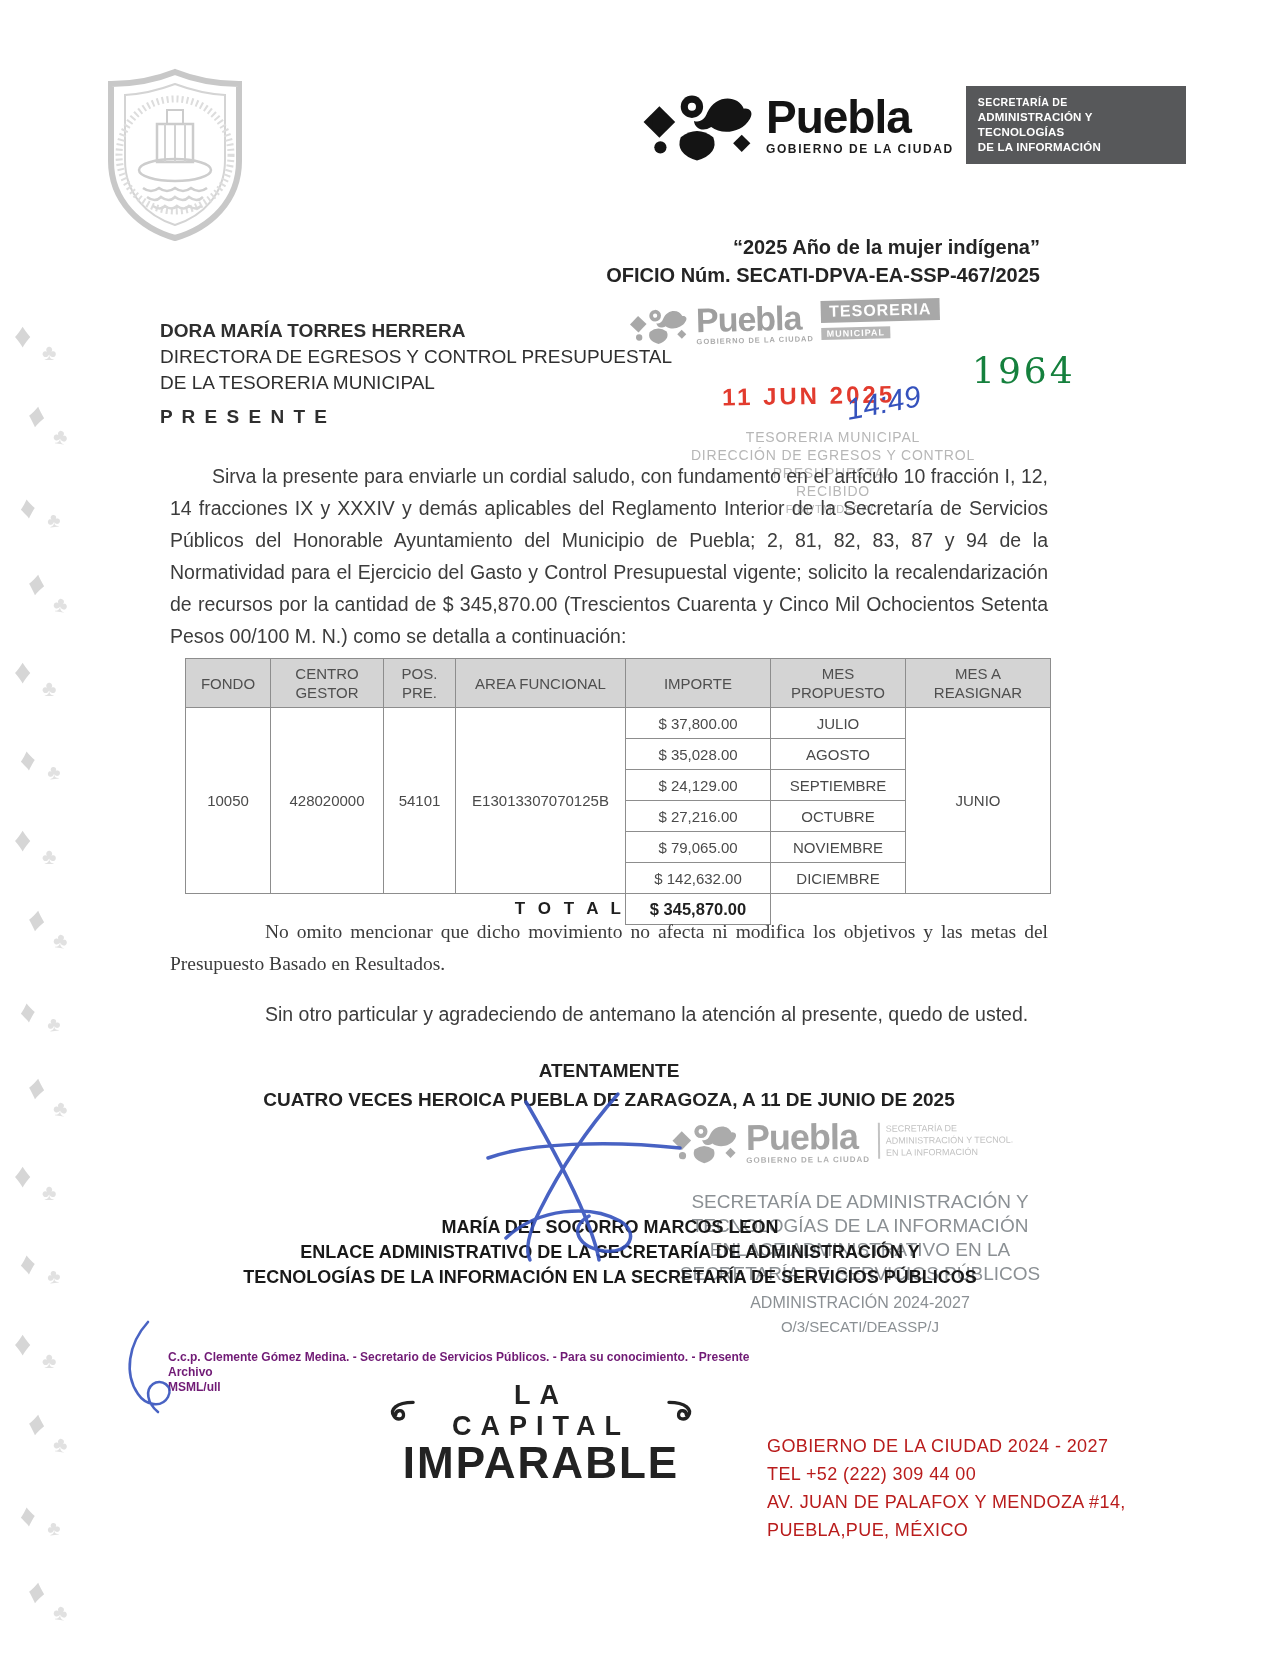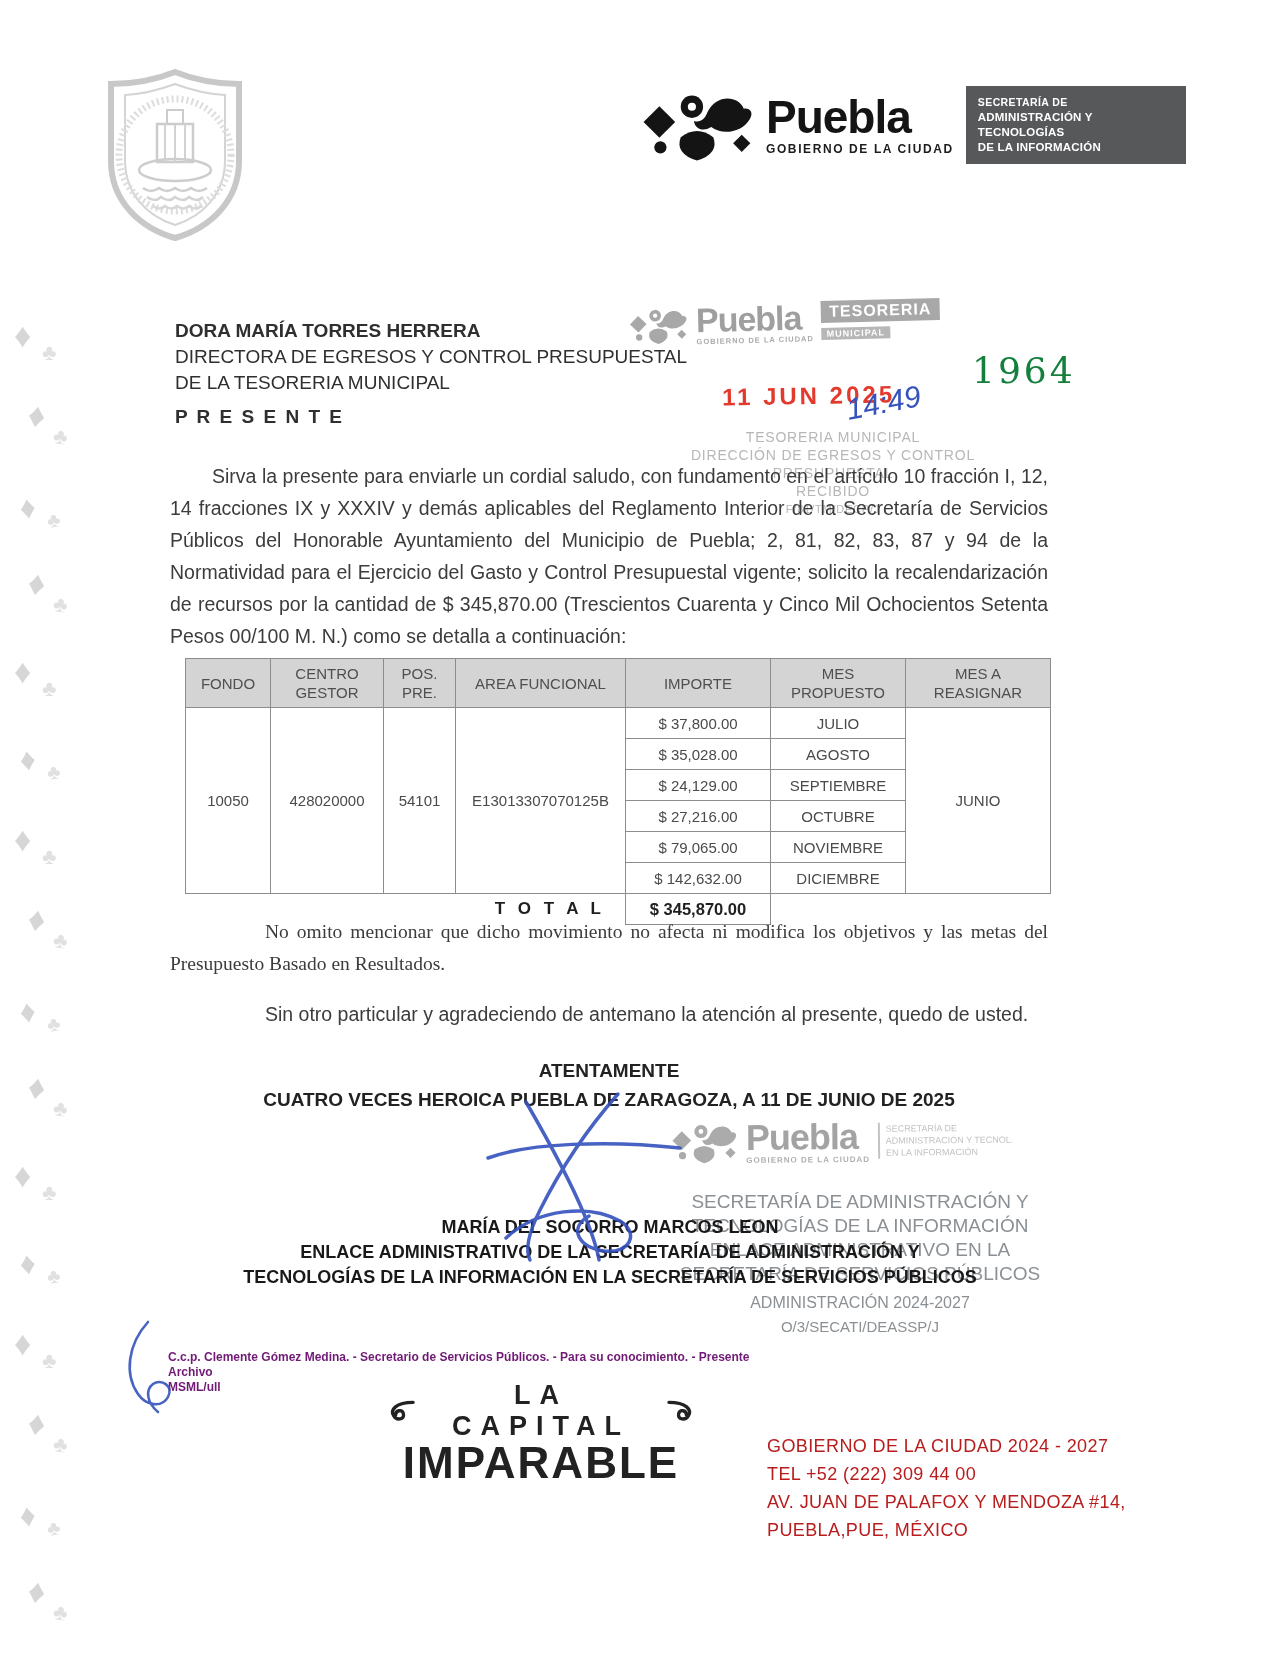--- a/index.html
+++ b/index.html
@@ -22,21 +22,21 @@
   .brand-word{font-size:46px;font-weight:bold;color:#141414;letter-spacing:-1px;line-height:1;}
   .brand-tag{font-size:12px;font-weight:bold;color:#1c1c1c;letter-spacing:1.6px;margin-top:2px;}
   .dept-box{margin-left:12px;background:#57585a;color:#fff;padding:9px 12px;width:196px;line-height:15px;}
   .dept-box .d0{font-size:10.5px;font-weight:bold;letter-spacing:.4px;}
   .dept-box .d1,.dept-box .d2{font-size:11.5px;font-weight:bold;letter-spacing:.2px;}
   
   .hdr{position:absolute;right:227px;top:236px;text-align:right;color:#242424;z-index:3;}
   .hdr .slogan{font-size:20px;font-weight:bold;}
   .hdr .oficio{font-size:20px;font-weight:bold;margin-top:5px;}
   
-  .recipient{position:absolute;left:175px;top:318px;font-size:19px;line-height:26px;color:#2f2f2f;z-index:3;}
+  .recipient{position:absolute;left:160px;top:318px;font-size:19px;line-height:26px;color:#2f2f2f;z-index:3;}
   .recipient .rname{font-weight:bold;}
   .recipient .present{font-weight:bold;letter-spacing:2px;margin-top:8px;}
   
   .stamp-tes{position:absolute;left:626px;top:300px;display:flex;align-items:center;transform:rotate(-1.5deg);opacity:.85;z-index:2;}
   .stamp-tes .sbrand{font-size:34px;font-weight:bold;color:#8f8f8f;letter-spacing:-1px;line-height:1;}
   .stamp-tes .stag{font-size:7.5px;font-weight:bold;color:#9c9c9c;letter-spacing:1px;}
   .tes-box{margin-left:8px;}
   .tes-box .t1{background:#9a9a9a;color:#fff;font-weight:bold;font-size:16px;padding:2px 8px;letter-spacing:1px;}
   .tes-box .t2{background:#ababab;color:#fff;font-weight:bold;font-size:9px;padding:1px 5px;display:inline-block;margin-top:1px;letter-spacing:1px;}
   .stamp-date{position:absolute;left:722px;top:382px;font-size:24px;font-weight:bold;letter-spacing:3px;transform:rotate(-1deg);z-index:3;}
@@ -47,21 +47,21 @@
   
   .p1{position:absolute;left:170px;top:440px;width:878px;text-align:justify;font-size:19.5px;line-height:32px;text-indent:42px;color:#3c3c3c;z-index:2;}
   .p2{position:absolute;left:170px;top:896px;width:878px;text-align:justify;font-size:19.5px;line-height:32px;text-indent:95px;color:#3c3c3c;z-index:2;font-family:Liberation Serif, serif;}
   .p3{position:absolute;left:170px;top:978px;width:878px;text-align:justify;font-size:19.5px;line-height:32px;text-indent:95px;color:#3c3c3c;z-index:2;}
   
   .tblwrap{position:absolute;left:185px;top:658px;z-index:2;}
   table.sched{border-collapse:collapse;font-size:15px;color:#4a4a4a;}
   table.sched th{background:#d4d4d4;border:1.5px solid #8d8d8d;font-weight:normal;color:#4f4f4f;padding:5px 4px;line-height:19px;font-size:15px;}
   table.sched td.b{border:1.5px solid #8d8d8d;text-align:center;padding:2px 6px;height:26px;}
   table.sched td.nb{border:none;}
-  td.tlabel{font-weight:bold;color:#1f1f1f;letter-spacing:4px;font-size:17px;text-align:right;padding-right:20px;}
+  td.tlabel{font-weight:bold;color:#1f1f1f;letter-spacing:4px;font-size:17px;text-align:right;padding-right:0;}
   td.tvalue{border:1.5px solid #8d8d8d;font-weight:bold;color:#1f1f1f;font-size:16.5px;text-align:center;height:28px;}
   
   .closing{position:absolute;left:170px;top:1060px;width:878px;text-align:center;font-weight:bold;color:#222;font-size:19px;z-index:3;}
   .closing .citydate{margin-top:7px;}
   .sig{position:absolute;left:468px;top:1088px;z-index:5;}
   
   .stamp-dept{position:absolute;left:668px;top:1116px;display:flex;align-items:center;opacity:.8;z-index:2;transform:rotate(-.5deg);}
   .stamp-dept .sbrand{font-size:36px;font-weight:bold;color:#8d8d8d;letter-spacing:-1px;line-height:1;}
   .stamp-dept .stag{font-size:8px;font-weight:bold;color:#9c9c9c;letter-spacing:1px;}
   .side-box{margin-left:8px;border-left:2px solid #b5b5b5;padding-left:6px;color:#b3b3b3;font-size:9px;line-height:12px;width:150px;}
@@ -143,20 +143,24 @@
       <div class="brand-word">Puebla</div>
       <div class="brand-tag">GOBIERNO DE LA CIUDAD</div>
     </div>
     <div class="dept-box">
       <div class="d0">SECRETARÍA DE</div>
       <div class="d1">ADMINISTRACIÓN Y TECNOLOGÍAS</div>
       <div class="d2">DE LA INFORMACIÓN</div>
     </div>
   </div>
 
+  <div class="hdr">
+    <div class="slogan">“2025 Año de la mujer indígena”</div>
+    <div class="oficio">OFICIO Núm. SECATI-DPVA-EA-SSP-467/2025</div>
+  </div>
 
   <div class="recipient">
     <div class="rname">DORA MARÍA TORRES HERRERA</div>
     <div>DIRECTORA DE EGRESOS Y CONTROL PRESUPUESTAL</div>
     <div>DE LA TESORERIA MUNICIPAL</div>
     <div class="present">P R E S E N T E</div>
   </div>
 
   <div class="stamp-tes">
     <svg width="64" height="44" viewBox="0 0 120 80" style="margin-right:6px">

